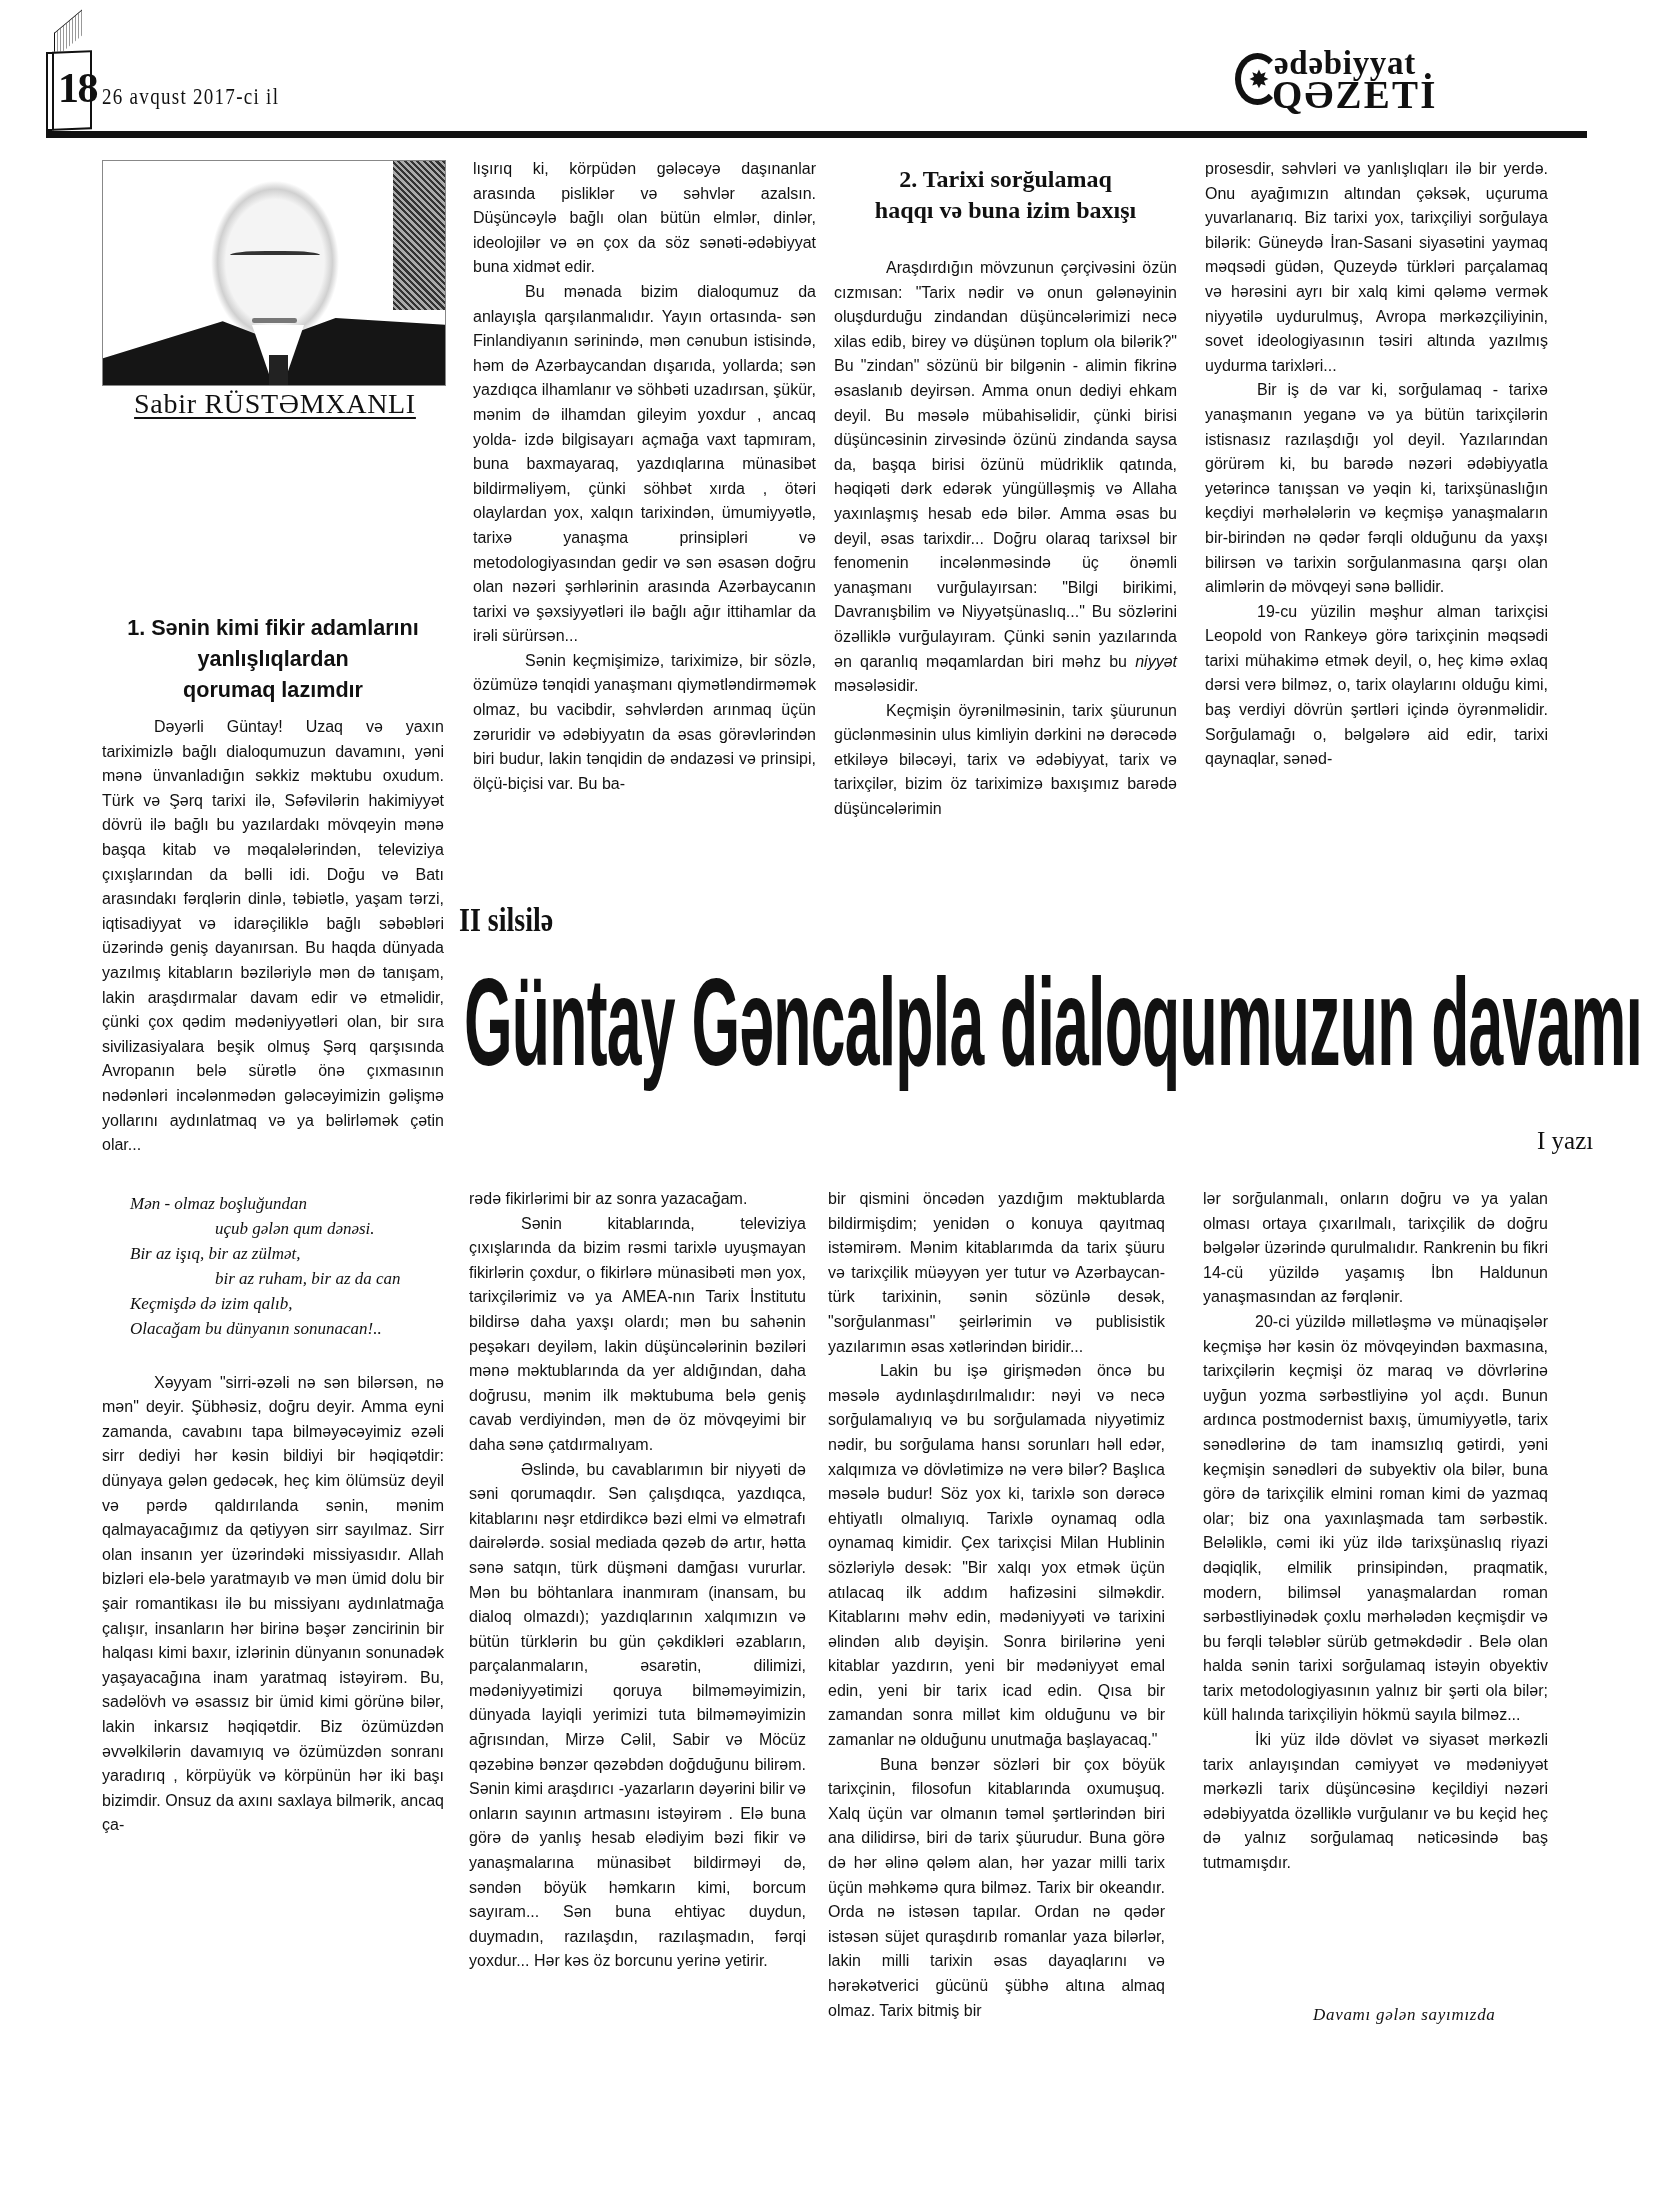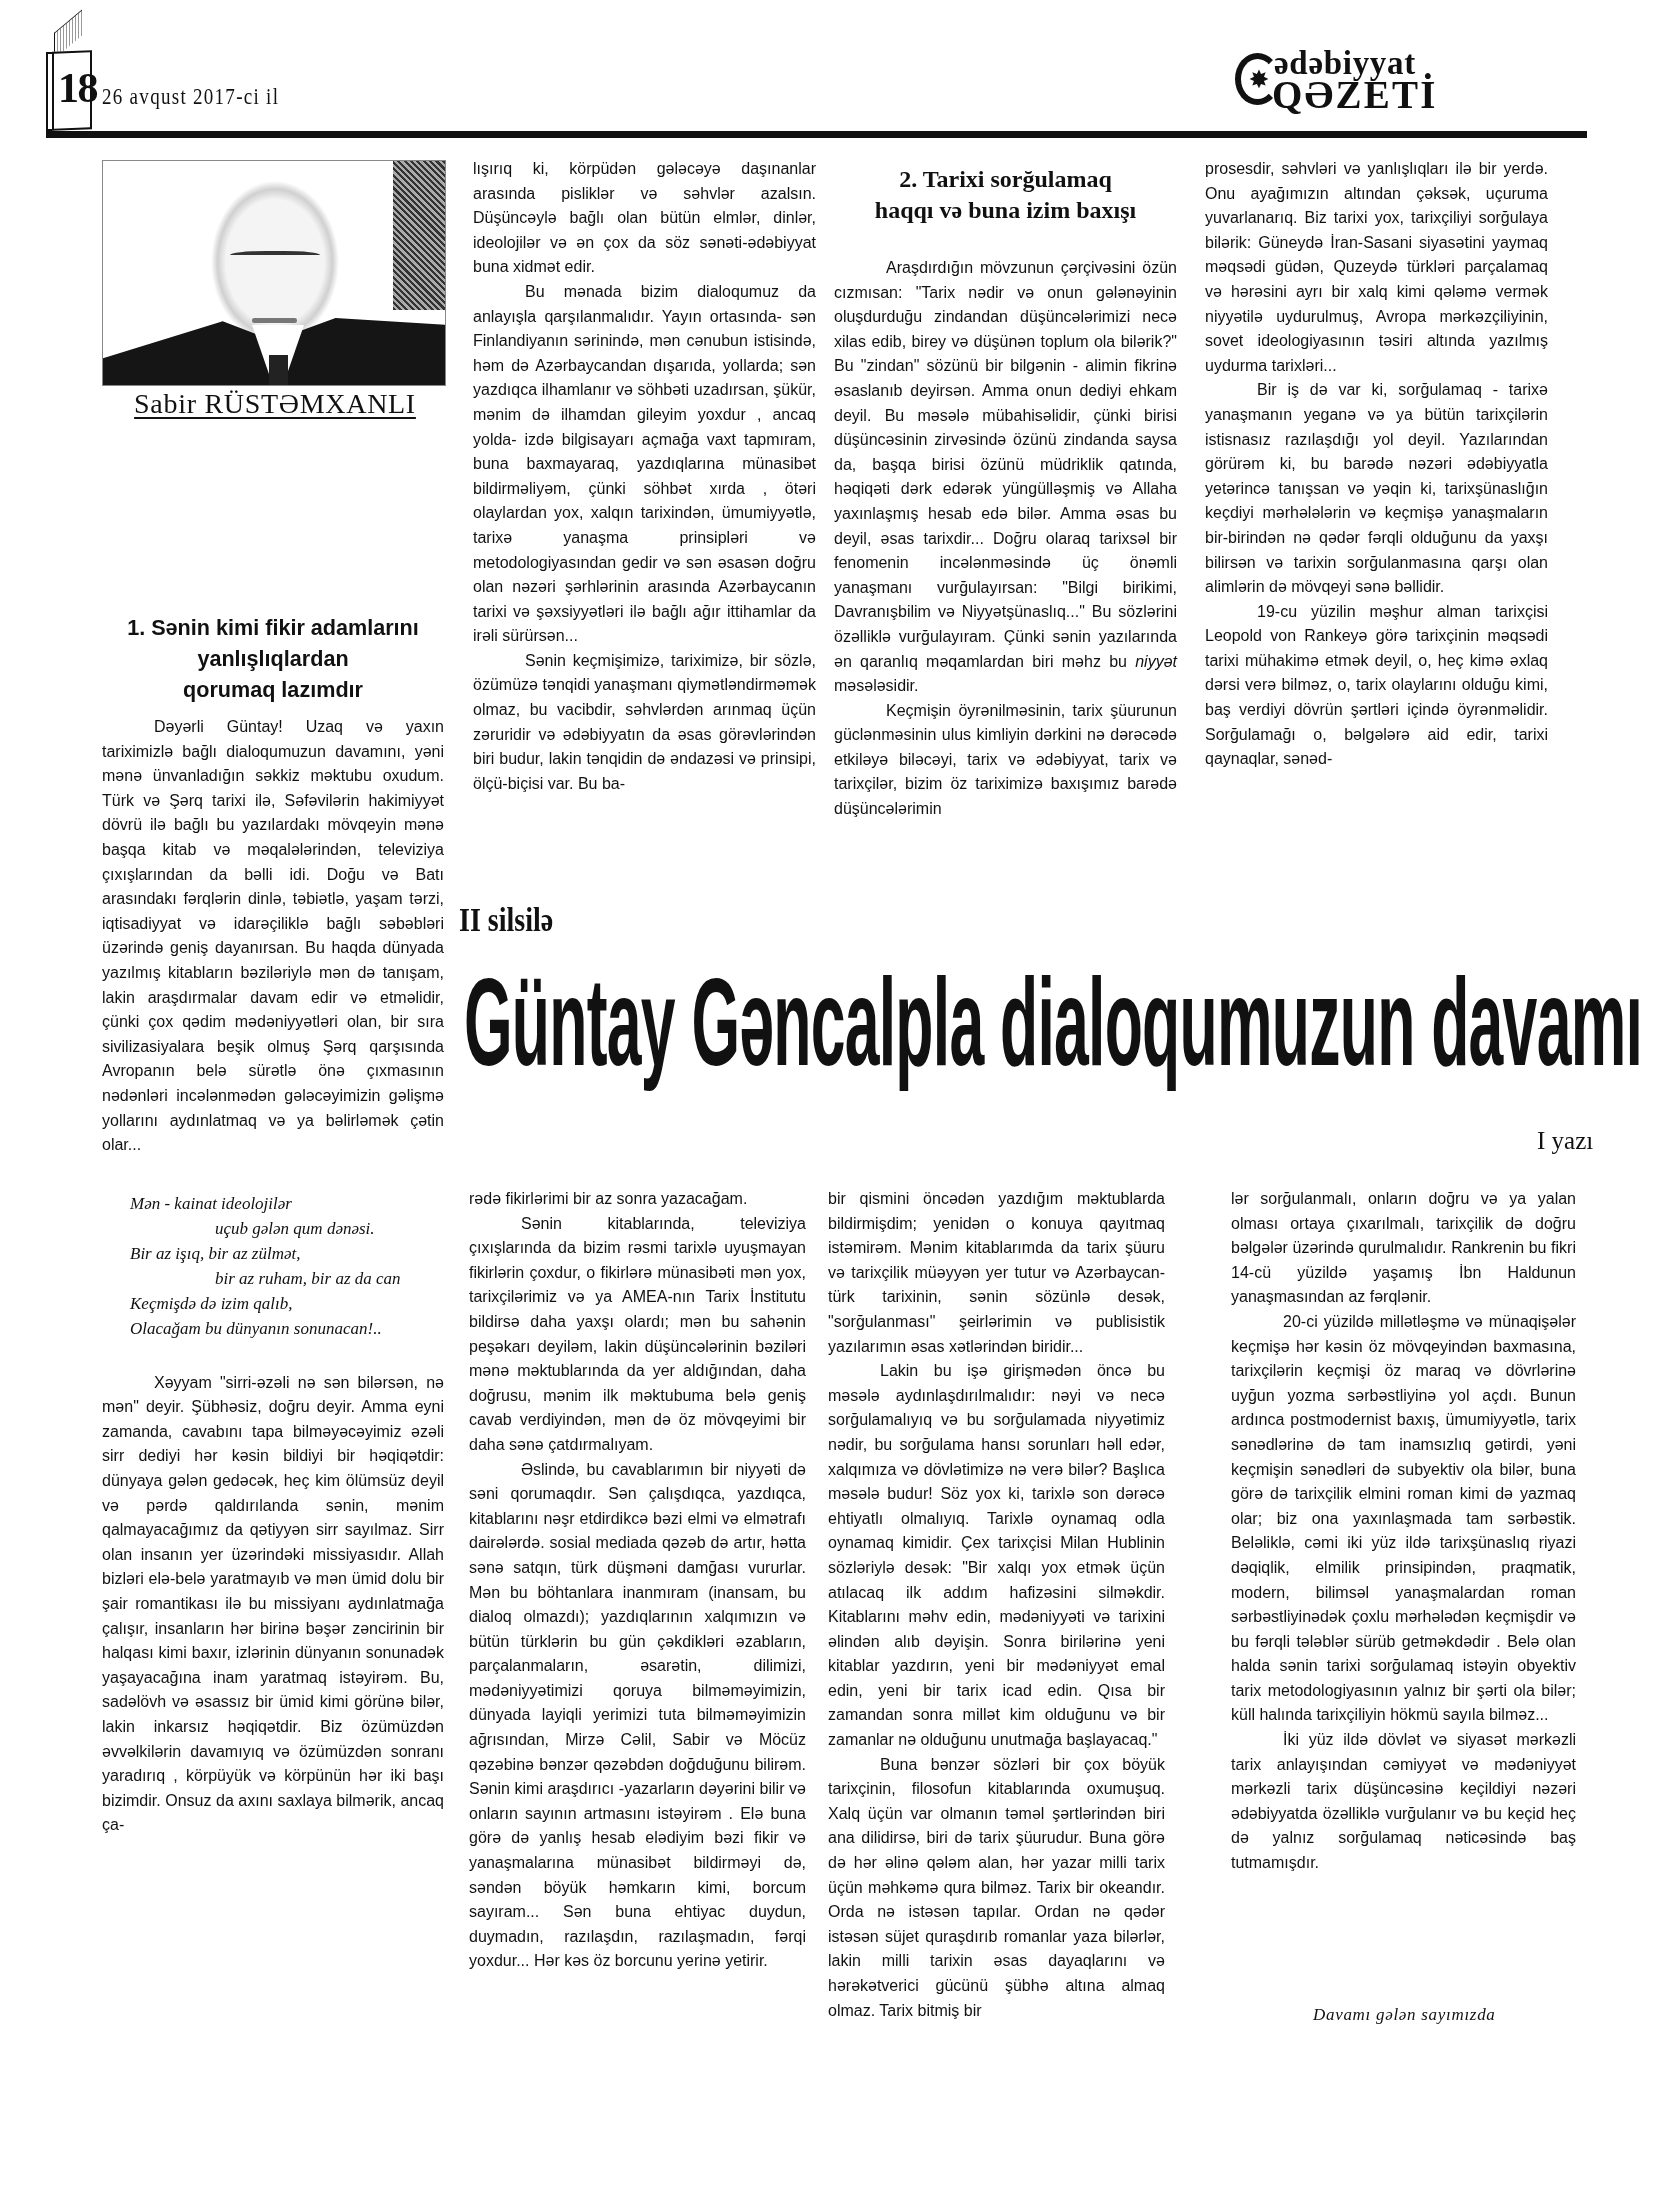--- a/index.html
+++ b/index.html
@@ -84,21 +84,21 @@
 
 <div class="section-head" style="left:102px; top:612px; width:342px;">
   <div>1. Sənin kimi fikir adamlarını</div>
   <div>yanlışlıqlardan</div>
   <div>qorumaq lazımdır</div>
 </div>
 
 <div class="col" style="left:102px; top:715px; width:342px;">
   <p>Dəyərli Güntay! Uzaq və yaxın tariximizlə bağlı dialoqumuzun davamını, yəni mənə ünvanladığın səkkiz məktubu oxudum. Türk və Şərq tarixi ilə, Səfəvilərin hakimiyyət dövrü ilə bağlı bu yazılardakı mövqeyin mənə başqa kitab və məqalələrindən, televiziya çıxışlarından da bəlli idi. Doğu və Batı arasındakı fərqlərin dinlə, təbiətlə, yaşam tərzi, iqtisadiyyat və idarəçiliklə bağlı səbəbləri üzərində geniş dayanırsan. Bu haqda dünyada yazılmış kitabların bəziləriylə mən də tanışam, lakin araşdırmalar davam edir və etməlidir, çünki çox qədim mədəniyyətləri olan, bir sıra sivilizasiyalara beşik olmuş Şərq qarşısında Avropanın belə sürətlə önə çıxmasının nədənləri incələnmədən gələcəyimizin gəlişmə yollarını aydınlatmaq və ya bəlirləmək çətin olar...</p>
   <div class="poem">
-    <div class="l">Mən - kainat ideolojilər</div>
+    <div class="l">Mən - olmaz boşluğundan</div>
     <div class="r">uçub gələn qum dənəsi.</div>
     <div class="l">Bir az işıq, bir az zülmət,</div>
     <div class="r">bir az ruham, bir az da can</div>
     <div class="l">Keçmişdə də izim qalıb,</div>
     <div class="l">Olacağam bu dünyanın sonunacan!..</div>
   </div>
   <p>Xəyyam "sirri-əzəli nə sən bilərsən, nə mən" deyir. Şübhəsiz, doğru deyir. Amma eyni zamanda, cavabını tapa bilməyəcəyimiz əzəli sirr dediyi hər kəsin bildiyi bir həqiqətdir: dünyaya gələn gedəcək, heç kim ölümsüz deyil və pərdə qaldırılanda sənin, mənim qalmayacağımız da qətiyyən sirr sayılmaz. Sirr olan insanın yer üzərindəki missiyasıdır. Allah bizləri elə-belə yaratmayıb və mən ümid dolu bir şair romantikası ilə bu missiyanı aydınlatmağa çalışır, insanların hər birinə bəşər zəncirinin bir halqası kimi baxır, izlərinin dünyanın sonunadək yaşayacağına inam yaratmaq istəyirəm. Bu, sadəlövh və əsassız bir ümid kimi görünə bilər, lakin inkarsız həqiqətdir. Biz özümüzdən əvvəlkilərin davamıyıq və özümüzdən sonranı yaradırıq , körpüyük və körpünün hər iki başı bizimdir. Onsuz da axını saxlaya bilmərik, ancaq ça-</p>
 </div>
 
 <div class="col" style="left:473px; top:157px; width:343px;">
@@ -131,20 +131,20 @@
   <p>Sənin kitablarında, televiziya çıxışlarında da bizim rəsmi tarixlə uyuşmayan fikirlərin çoxdur, o fikirlərə münasibəti mən yox, tarixçilərimiz və ya AMEA-nın Tarix İnstitutu bildirsə daha yaxşı olardı; mən bu sahənin peşəkarı deyiləm, lakin düşüncələrinin bəziləri mənə məktublarında da yer aldığından, daha doğrusu, mənim ilk məktubuma belə geniş cavab verdiyindən, mən də öz mövqeyimi bir daha sənə çatdırmalıyam.</p>
   <p>Əslində, bu cavablarımın bir niyyəti də səni qorumaqdır. Sən çalışdıqca, yazdıqca, kitablarını nəşr etdirdikcə bəzi elmi və elmətrafı dairələrdə. sosial mediada qəzəb də artır, hətta sənə satqın, türk düşməni damğası vururlar. Mən bu böhtanlara inanmıram (inansam, bu dialoq olmazdı); yazdıqlarının xalqımızın və bütün türklərin bu gün çəkdikləri əzabların, parçalanmaların, əsarətin, dilimizi, mədəniyyətimizi qoruya bilməməyimizin, dünyada layiqli yerimizi tuta bilməməyimizin ağrısından, Mirzə Cəlil, Sabir və Möcüz qəzəbinə bənzər qəzəbdən doğduğunu bilirəm. Sənin kimi araşdırıcı -yazarların dəyərini bilir və onların sayının artmasını istəyirəm . Elə buna görə də yanlış hesab elədiyim bəzi fikir və yanaşmalarına münasibət bildirməyi də, səndən böyük həmkarın kimi, borcum sayıram... Sən buna ehtiyac duydun, duymadın, razılaşdın, razılaşmadın, fərqi yoxdur... Hər kəs öz borcunu yerinə yetirir.</p>
 </div>
 
 <div class="col" style="left:828px; top:1187px; width:337px;">
   <p class="noindent">bir qismini öncədən yazdığım məktublarda bildirmişdim; yenidən o konuya qayıtmaq istəmirəm. Mənim kitablarımda da tarix şüuru və tarixçilik müəyyən yer tutur və Azərbaycan-türk tarixinin, sənin sözünlə desək, "sorğulanması" şeirlərimin və publisistik yazılarımın əsas xətlərindən biridir...</p>
   <p>Lakin bu işə girişmədən öncə bu məsələ aydınlaşdırılmalıdır: nəyi və necə sorğulamalıyıq və bu sorğulamada niyyətimiz nədir, bu sorğulama hansı sorunları həll edər, xalqımıza və dövlətimizə nə verə bilər? Başlıca məsələ budur! Söz yox ki, tarixlə son dərəcə ehtiyatlı olmalıyıq. Tarixlə oynamaq odla oynamaq kimidir. Çex tarixçisi Milan Hublinin sözləriylə desək: "Bir xalqı yox etmək üçün atılacaq ilk addım hafizəsini silməkdir. Kitablarını məhv edin, mədəniyyəti və tarixini əlindən alıb dəyişin. Sonra birilərinə yeni kitablar yazdırın, yeni bir mədəniyyət emal edin, yeni bir tarix icad edin. Qısa bir zamandan sonra millət kim olduğunu və bir zamanlar nə olduğunu unutmağa başlayacaq."</p>
   <p>Buna bənzər sözləri bir çox böyük tarixçinin, filosofun kitablarında oxumuşuq. Xalq üçün var olmanın təməl şərtlərindən biri ana dilidirsə, biri də tarix şüurudur. Buna görə də hər əlinə qələm alan, hər yazar milli tarix üçün məhkəmə qura bilməz. Tarix bir okeandır. Orda nə istəsən tapılar. Ordan nə qədər istəsən süjet quraşdırıb romanlar yaza bilərlər, lakin milli tarixin əsas dayaqlarını və hərəkətverici gücünü şübhə altına almaq olmaz. Tarix bitmiş bir</p>
 </div>
 
-<div class="col" style="left:1203px; top:1187px; width:345px;margin-left:28px;">
+<div class="col" style="left:1203px; top:1187px; width:345px;">
   <p class="noindent">lər sorğulanmalı, onların doğru və ya yalan olması ortaya çıxarılmalı, tarixçilik də doğru bəlgələr üzərində qurulmalıdır. Rankrenin bu fikri 14-cü yüzildə yaşamış İbn Haldunun yanaşmasından az fərqlənir.</p>
   <p>20-ci yüzildə millətləşmə və münaqişələr keçmişə hər kəsin öz mövqeyindən baxmasına, tarixçilərin keçmişi öz maraq və dövrlərinə uyğun yozma sərbəstliyinə yol açdı. Bunun ardınca postmodernist baxış, ümumiyyətlə, tarix sənədlərinə də tam inamsızlıq gətirdi, yəni keçmişin sənədləri də subyektiv ola bilər, buna görə də tarixçilik elmini roman kimi də yazmaq olar; biz ona yaxınlaşmada tam sərbəstik. Beləliklə, cəmi iki yüz ildə tarixşünaslıq riyazi dəqiqlik, elmilik prinsipindən, praqmatik, modern, bilimsəl yanaşmalardan roman sərbəstliyinədək çoxlu mərhələdən keçmişdir və bu fərqli tələblər sürüb getməkdədir . Belə olan halda sənin tarixi sorğulamaq istəyin obyektiv tarix metodologiyasının yalnız bir şərti ola bilər; küll halında tarixçiliyin hökmü sayıla bilməz...</p>
   <p>İki yüz ildə dövlət və siyasət mərkəzli tarix anlayışından cəmiyyət və mədəniyyət mərkəzli tarix düşüncəsinə keçildiyi nəzəri ədəbiyyatda özəlliklə vurğulanır və bu keçid heç də yalnız sorğulamaq nəticəsində baş tutmamışdır.</p>
 </div>
 
 <div class="continued">Davamı gələn sayımızda</div>
 
 
 </body></html>

